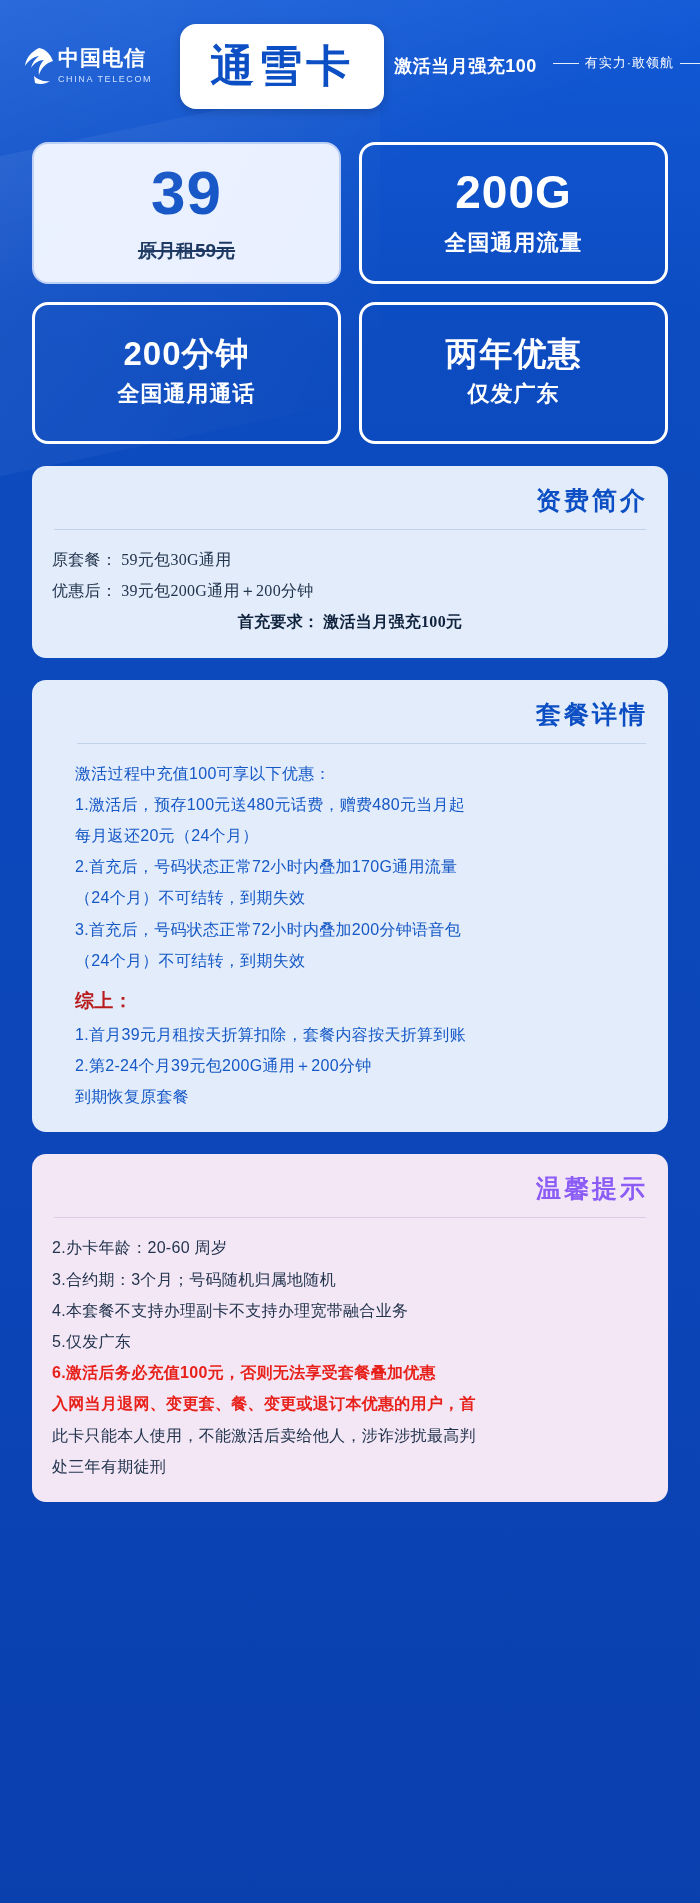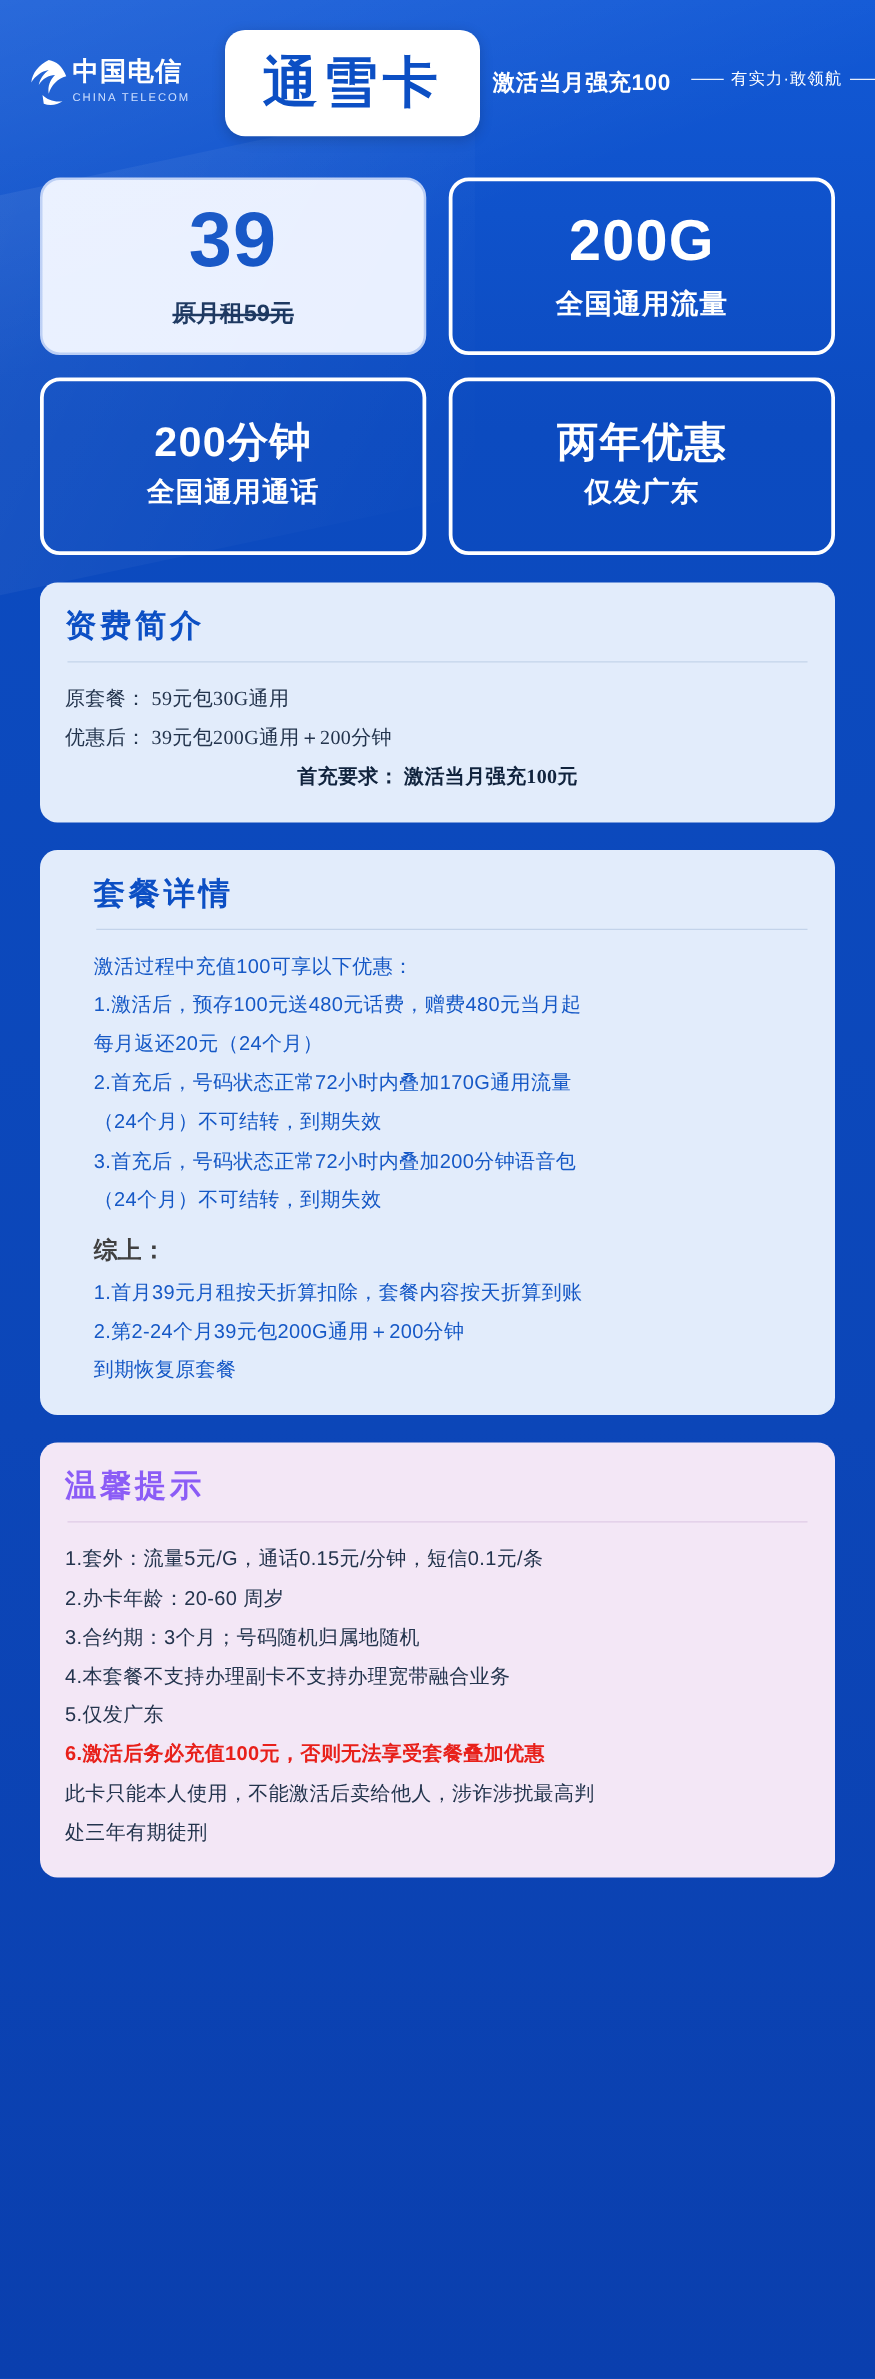--- a/index.html
+++ b/index.html
@@ -159,21 +159,21 @@
   .panel {
     margin: 22px 32px 0 32px;
     border-radius: 14px;
     padding: 18px 20px 20px 20px;
   }
   .panel-a { background: #e2ecfb; }
   .panel-b { background: #e2ecfb; padding-left: 43px; }
   .panel-c { background: #f3e7f6; }
 
   .panel-title {
-    text-align: left;
+    text-align: right;
     font-size: 25px;
     font-weight: bold;
     color: #0c4fc4;
     letter-spacing: 3px;
     padding-bottom: 12px;
   }
   .panel-c .panel-title { color: #8b5cf6; }
   .divider {
     height: 1px;
     background: #c3d3ea;
@@ -184,21 +184,21 @@
   .line {
     font-size: 16px;
     color: #23344d;
     line-height: 1.95;
     letter-spacing: 0.3px;
   }
   .line.blue { color: #1558c6; }
   .line.bold { font-weight: bold; color: #10233d; justify-content: center; }
   .line.head {
     font-weight: bold;
-    color: #404040;
+    color: #b91c1c;
     font-size: 19px;
     padding-top: 6px;
   }
   .line.red {
     color: #e8201a;
     font-weight: bold;
   }
 
   .kv { display: flex; gap: 4px; font-family: Liberation Serif, serif; }
   .kv .k { white-space: nowrap; }
@@ -293,22 +293,22 @@
     <div class="line head">综上：</div>
     <div class="line blue">1.首月39元月租按天折算扣除，套餐内容按天折算到账</div>
     <div class="line blue">2.第2-24个月39元包200G通用＋200分钟</div>
     <div class="line blue">到期恢复原套餐</div>
   </div>
 
   <div class="panel panel-c">
     <div class="panel-title">温馨提示</div>
     <div class="divider"></div>
 
-    <div class="line">1.套外：流量5元/G，通话0.15元/分钟，短信0.1元/条</div>
     <div class="line">2.办卡年龄：20-60 周岁</div>
     <div class="line">3.合约期：3个月；号码随机归属地随机</div>
     <div class="line">4.本套餐不支持办理副卡不支持办理宽带融合业务</div>
     <div class="line">5.仅发广东</div>
     <div class="line red">6.激活后务必充值100元，否则无法享受套餐叠加优惠</div>
+    <div class="line red">入网当月退网、变更套、餐、变更或退订本优惠的用户，首</div>
     <div class="line">此卡只能本人使用，不能激活后卖给他人，涉诈涉扰最高判</div>
     <div class="line">处三年有期徒刑</div>
   </div>
 </div>
 
 </body></html>

